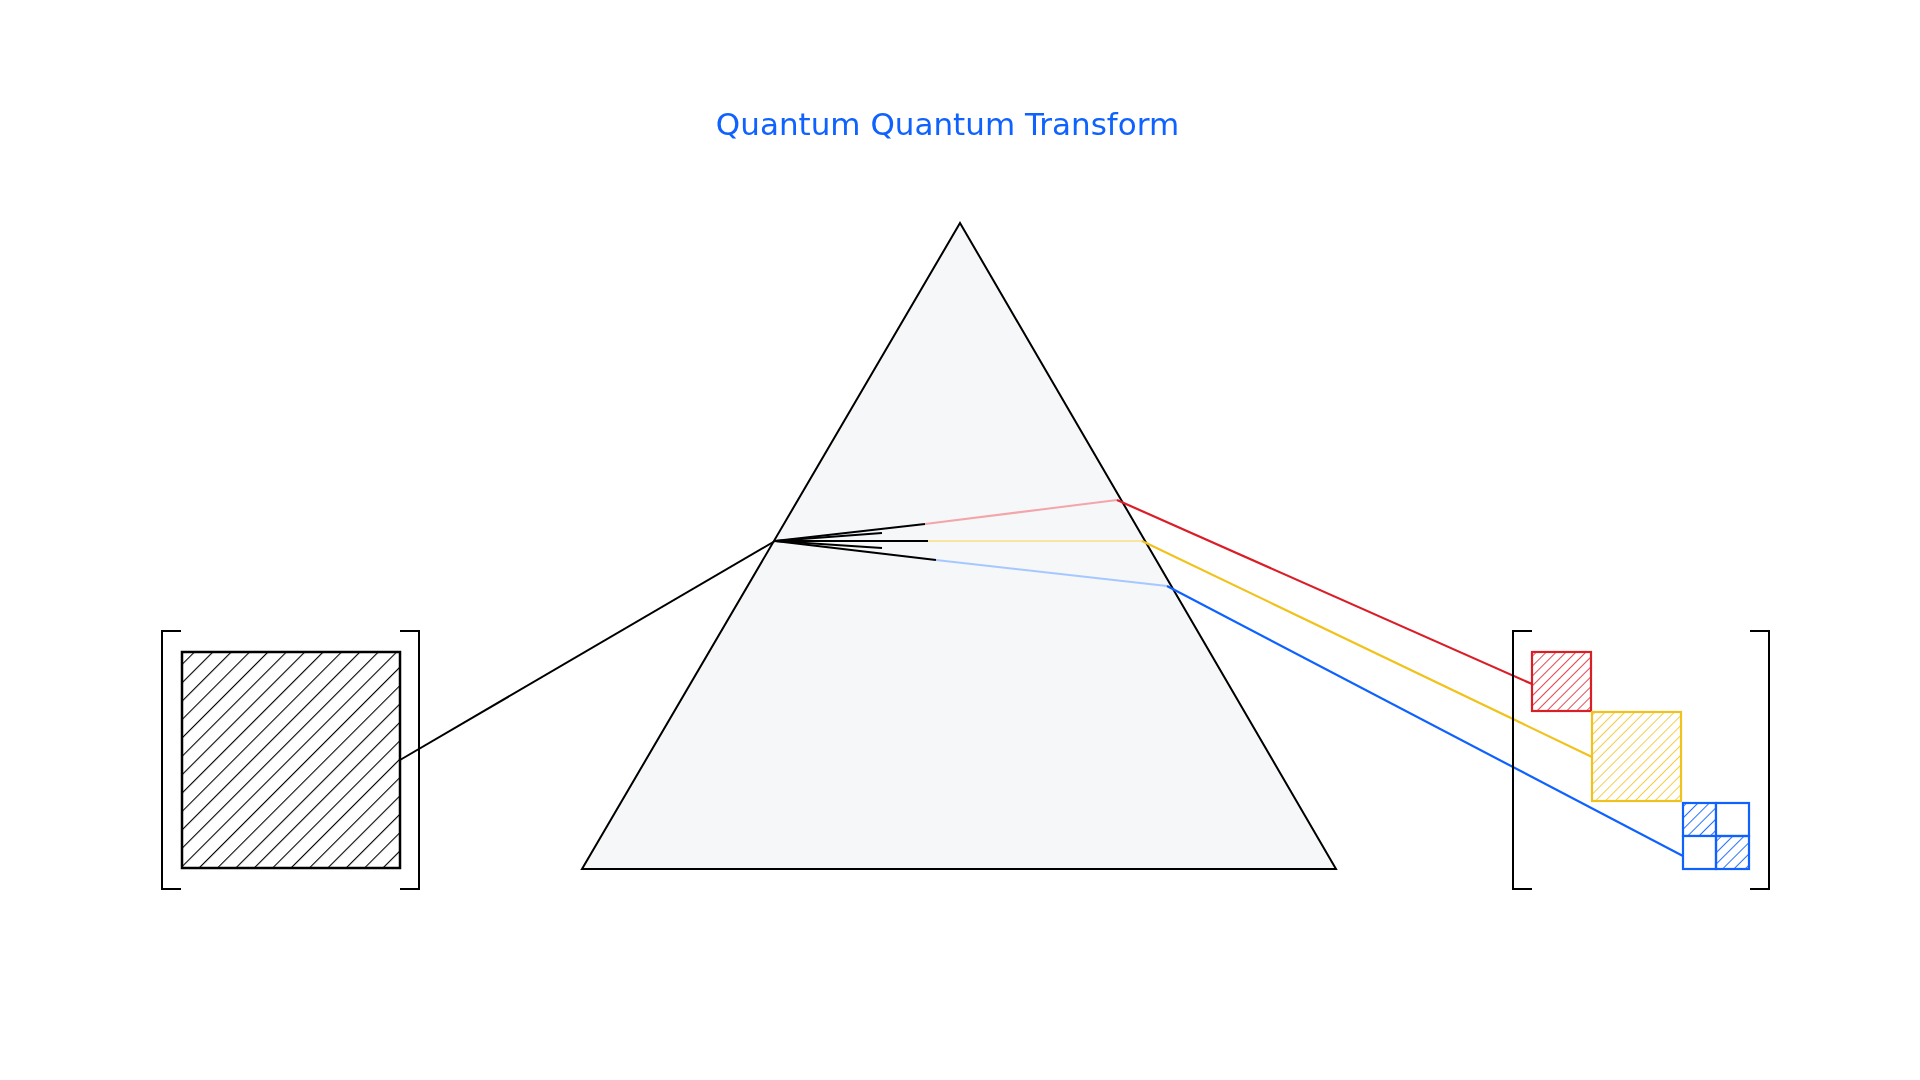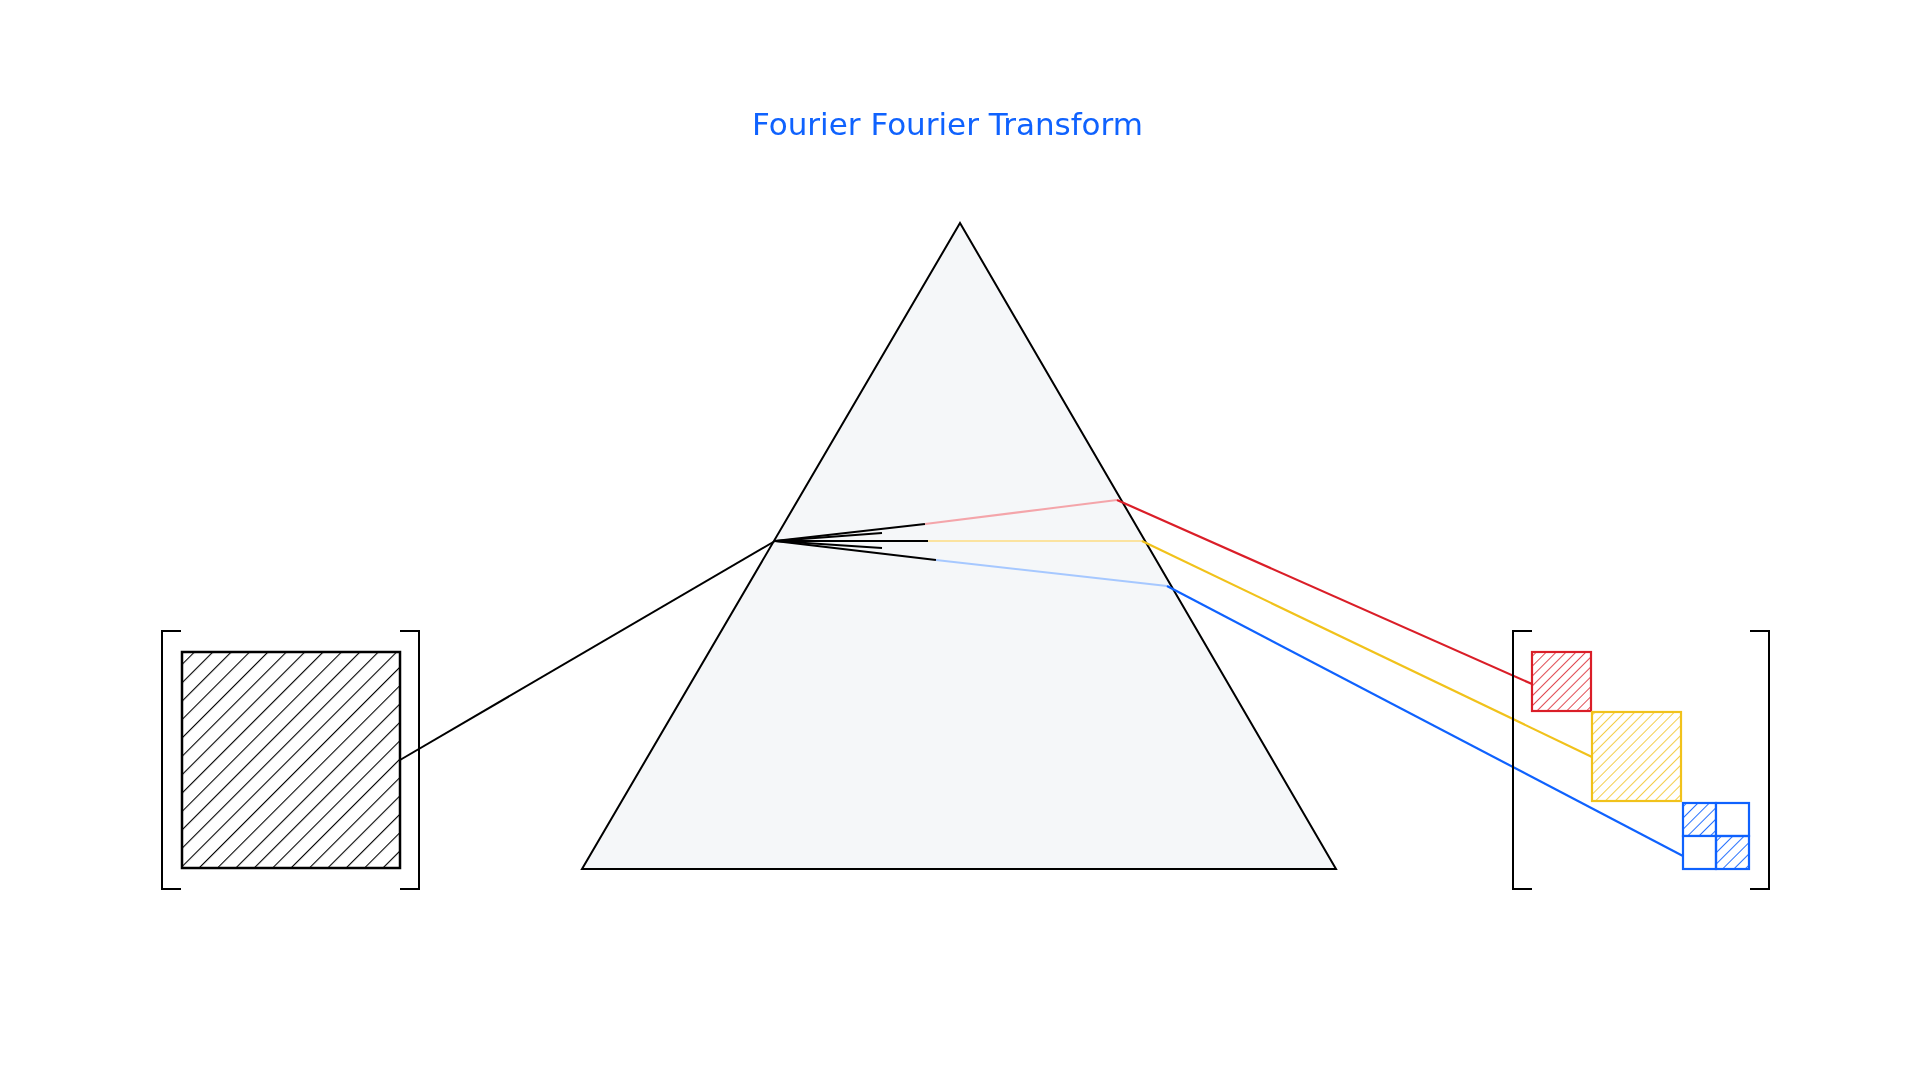--- a/index.html
+++ b/index.html
@@ -7,21 +7,21 @@
   .title {
     position: absolute; left: 0; top: 106px; width: 1895px; text-align: center;
     font-family: "DejaVu Sans", sans-serif; font-size: 31px; font-weight: 500;
     color: #0f62fe; letter-spacing: 0px;
   }
   svg.diagram { position: absolute; left: 0; top: 0; }
 </style>
 </head>
 <body>
 
-<div class="title">Fourier Fourier Transform</div>
+<div class="title">Quantum Quantum Transform</div>
 
 <svg class="diagram" width="1920" height="1080" viewBox="0 0 1920 1080" xmlns="http://www.w3.org/2000/svg">
   <defs>
     <pattern id="hatch-black" patternUnits="userSpaceOnUse" width="13" height="13" patternTransform="rotate(45)">
       <line x1="0" y1="0" x2="0" y2="13" stroke="#000" stroke-width="2.2"></line>
     </pattern>
     <pattern id="hatch-red" patternUnits="userSpaceOnUse" width="7" height="7" patternTransform="rotate(45)">
       <line x1="0" y1="0" x2="0" y2="7" stroke="#da1e28" stroke-width="1.6"></line>
     </pattern>
     <pattern id="hatch-yellow" patternUnits="userSpaceOnUse" width="7" height="7" patternTransform="rotate(45)">

